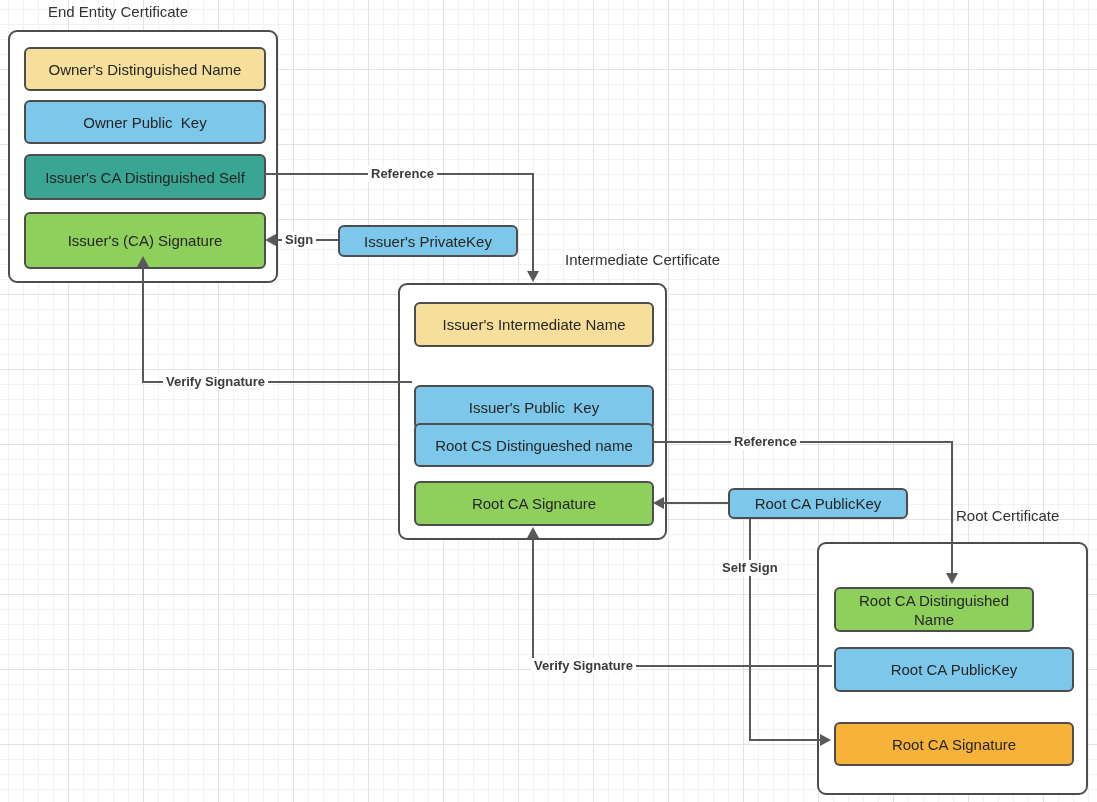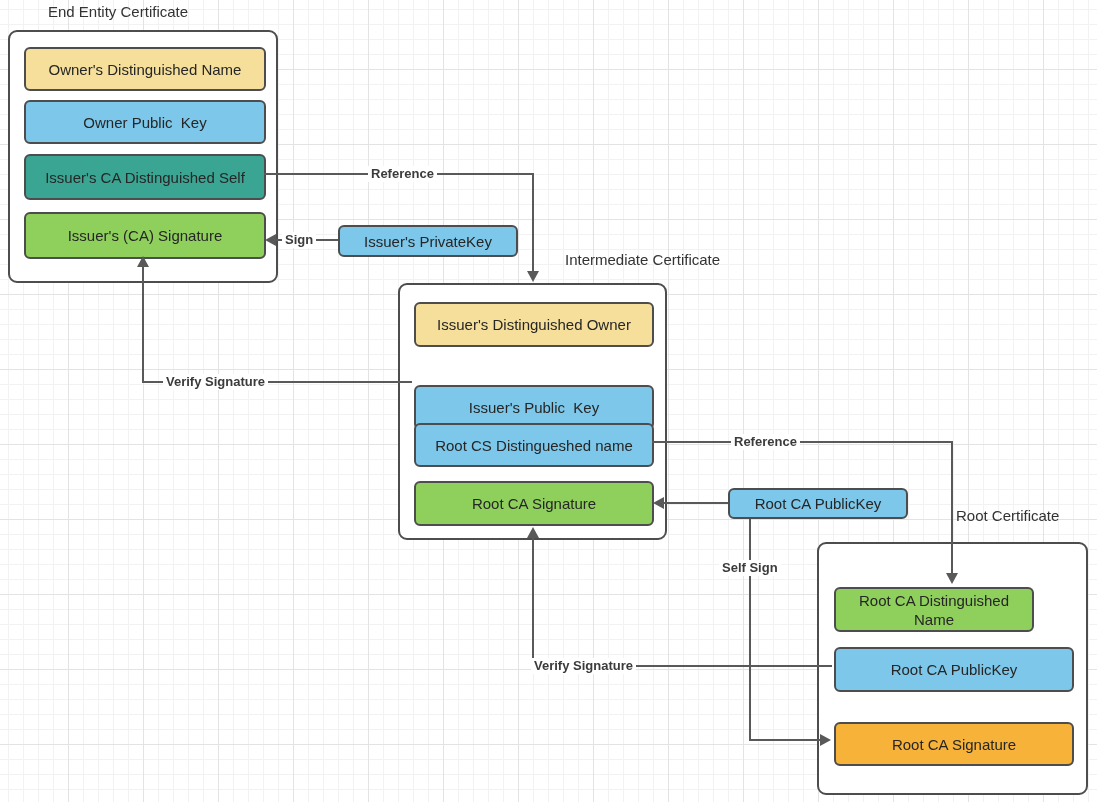--- a/index.html
+++ b/index.html
@@ -50,25 +50,25 @@
 <div id="canvas">
 
   <div class="title" style="left:48px;top:3px;">End Entity Certificate</div>
   <div class="title" style="left:565px;top:251px;text-align:center;">Intermediate Certificate</div>
   <div class="title" style="left:956px;top:507px;">Root Certificate</div>
 
   <div class="cert" style="left:8px;top:30px;width:270px;height:253px;">
     <div class="field" style="left: 14px; top: 15px; width: 242px; height: 44px; background-color: rgb(245, 223, 154);">Owner's Distinguished Name</div>
     <div class="field" style="left: 14px; top: 68px; width: 242px; height: 44px; background-color: rgb(124, 199, 234);">Owner Public  Key</div>
     <div class="field" style="left: 14px; top: 122px; width: 242px; height: 46px; background-color: rgb(59, 165, 147);">Issuer's CA Distinguished Self</div>
-    <div class="field" style="left: 14px; top: 180px; width: 242px; height: 47px; background-color: rgb(143, 208, 92);">Issuer's (CA) Signature</div>
+    <div class="field" style="left: 14px; top: 180px; width: 242px; height: 57px; background-color: rgb(143, 208, 92);">Issuer's (CA) Signature</div>
   </div>
 
   <div class="cert" style="left:398px;top:283px;width:269px;height:257px;">
-    <div class="field" style="left: 14px; top: 17px; width: 240px; height: 45px; background-color: rgb(245, 223, 154);">Issuer's Distinguished Owner</div>
+    <div class="field" style="left: 14px; top: 17px; width: 240px; height: 45px; background-color: rgb(245, 223, 154);">Issuer's Intermediate Name</div>
     <div class="field" style="left: 14px; top: 76px; width: 240px; height: 45px; background-color: rgb(124, 199, 234); margin-top: 24px;">Issuer's Public  Key</div>
     <div class="field" style="left: 14px; top: 138px; width: 240px; height: 44px; background-color: rgb(124, 199, 234);">Root CS Distingueshed name</div>
     <div class="field" style="left: 14px; top: 196px; width: 240px; height: 45px; background-color: rgb(143, 208, 92);">Root CA Signature</div>
   </div>
 
   <div class="cert" style="left:817px;top:542px;width:271px;height:253px;">
     <div class="field" style="left: 15px; top: 43px; width: 200px; height: 45px; background-color: rgb(143, 208, 92);">Root CA Distinguished Name</div>
     <div class="field" style="left: 15px; top: 103px; width: 240px; height: 45px; background-color: rgb(124, 199, 234);">Root CA PublicKey</div>
     <div class="field" style="left: 15px; top: 178px; width: 240px; height: 44px; background-color: rgb(246, 178, 57);">Root CA Signature</div>
   </div>

